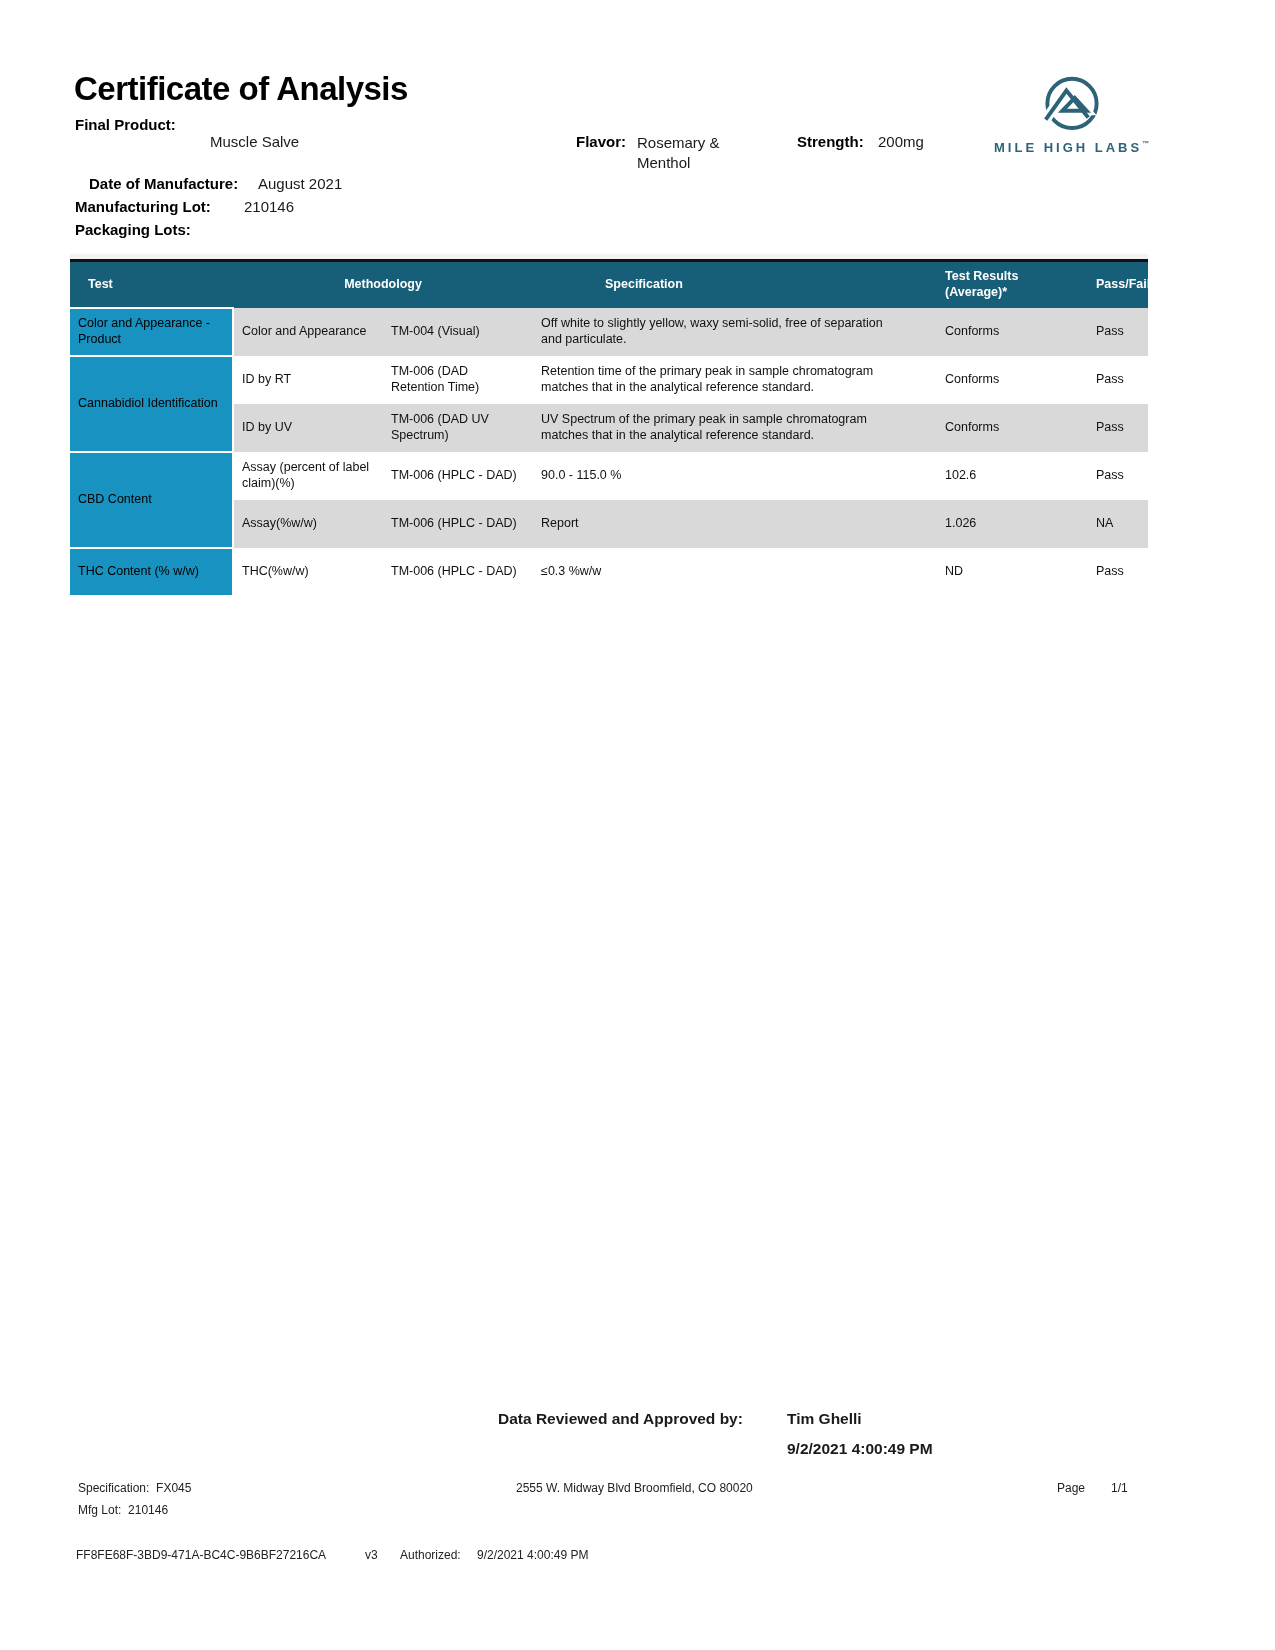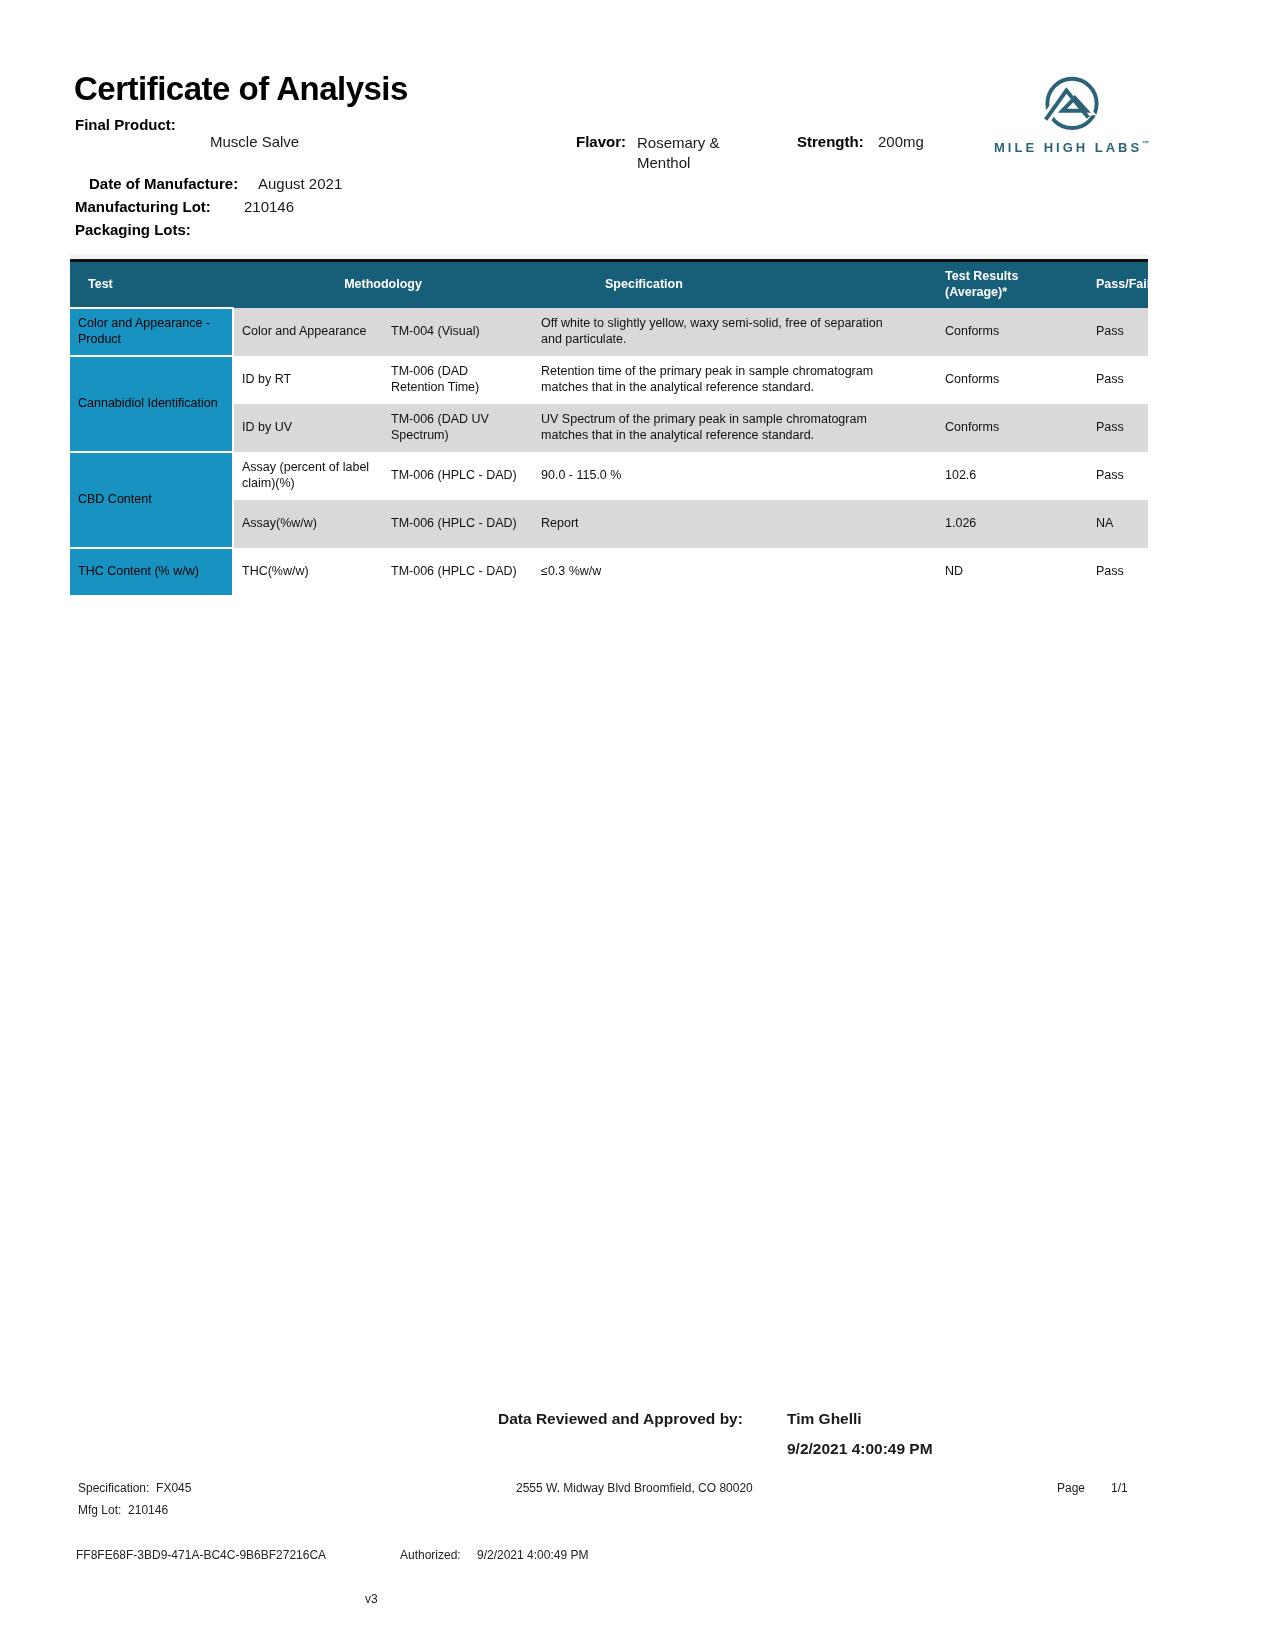--- a/index.html
+++ b/index.html
@@ -61,21 +61,21 @@
   .sig-date{left:787px;top:1440px;font-size:15.5px;font-weight:bold;}
 
   
   .ft{font-size:12px;color:#222;white-space:nowrap;}
   .ft-spec{left:78px;top:1481px;}
   .ft-addr{left:516px;top:1481px;}
   .ft-page{left:1057px;top:1481px;text-align:right;}
   .ft-pageval{left:1111px;top:1481px;}
   .ft-mfg{left:78px;top:1503px;}
   .ft-uuid{left:76px;top:1548px;}
-  .ft-ver{left:365px;top:1548px;margin-top:44px;}
+  .ft-ver{left:365px;top:1548px;}
   .ft-auth{left:400px;top:1548px;}
   .ft-authdate{left:477px;top:1548px;}
 </style>
 </head>
 <body>
 
 <div class="page">
 
   <h1 class="abs title">Certificate of Analysis</h1>
 

